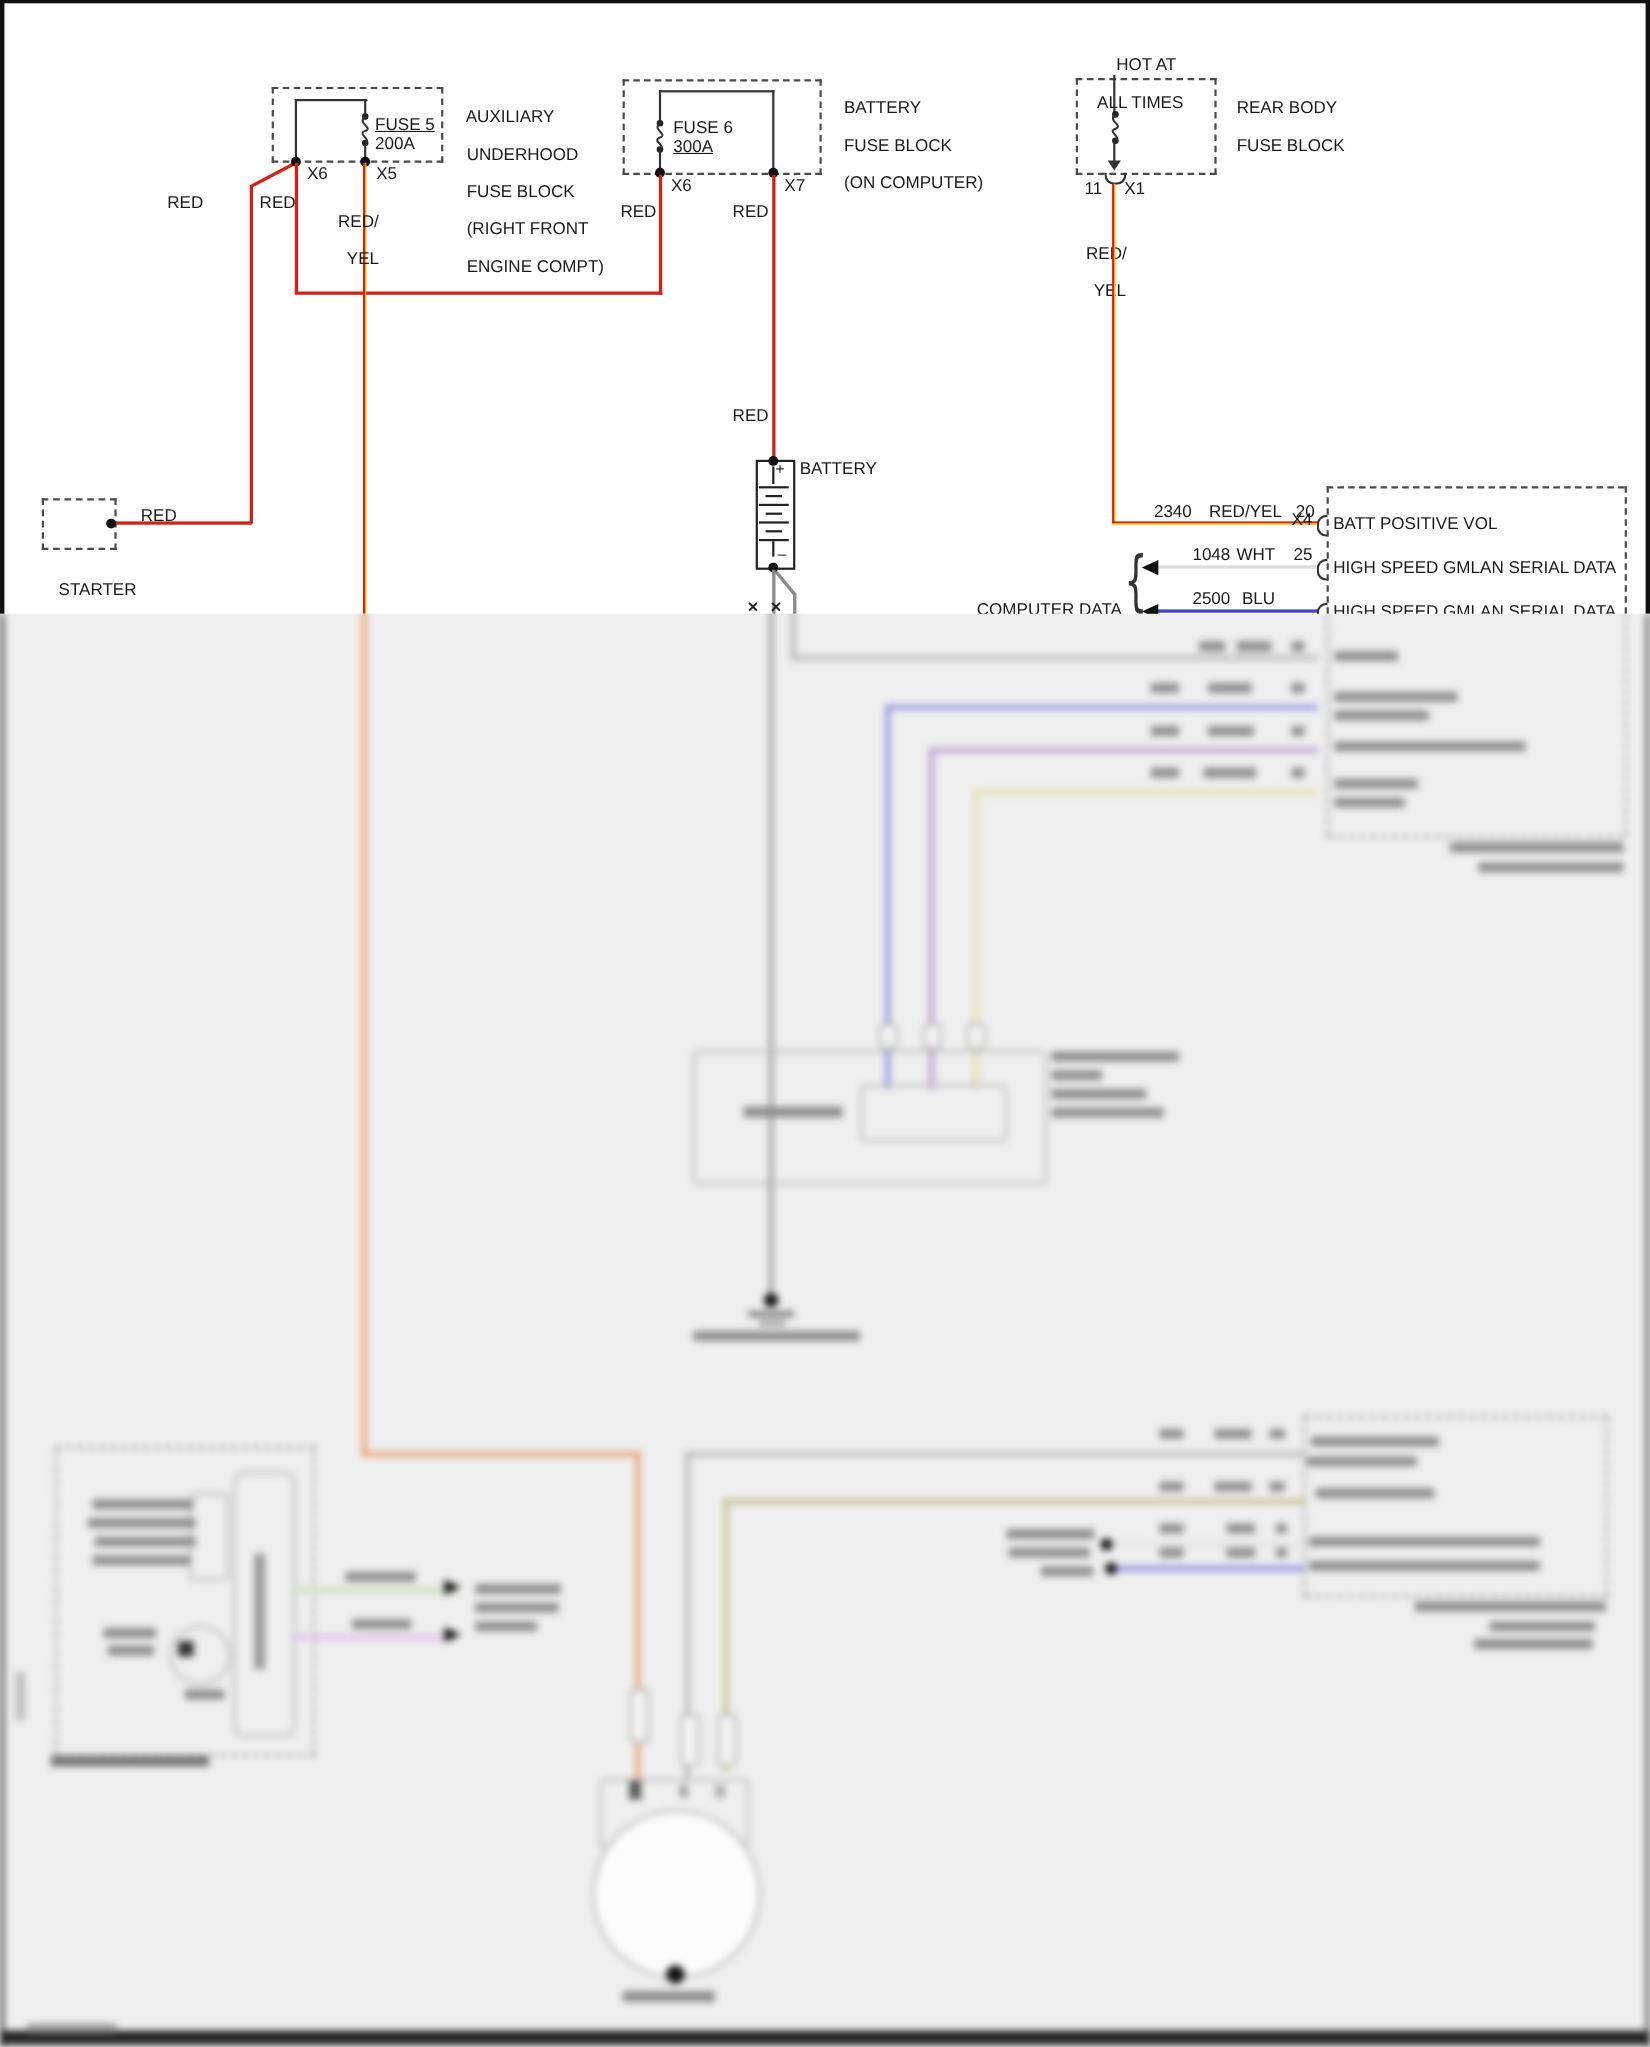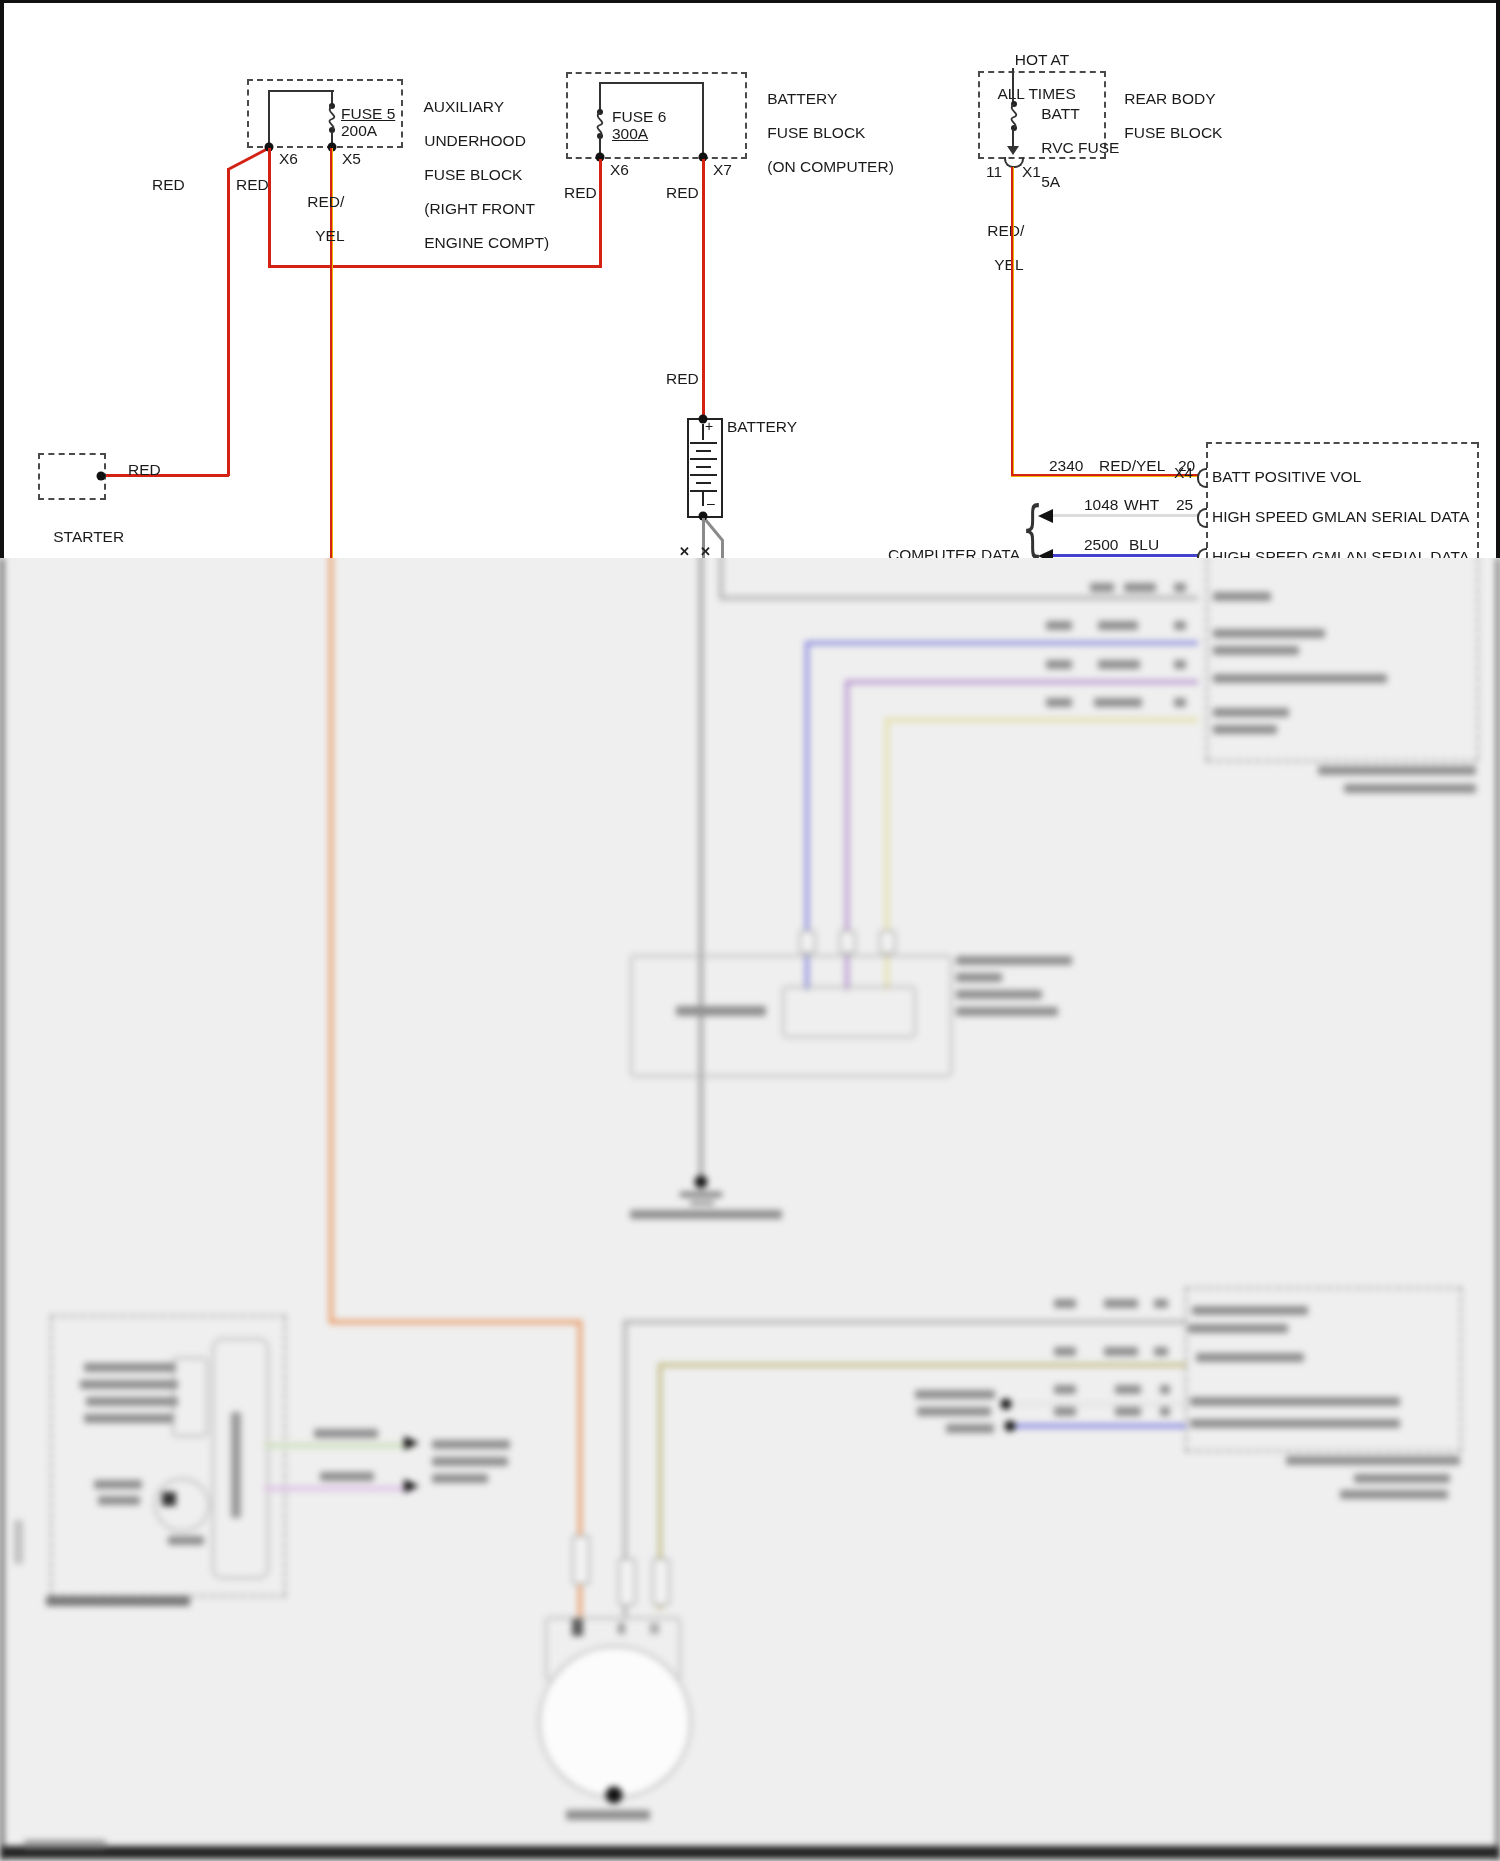--- a/index.html
+++ b/index.html
@@ -95,25 +95,20 @@
   <div class="dash" style="left:978px;top:71px;width:124px;height:84px;"></div>
   <div class="wv" style="left:1012px;top:68px;width:2px;height:36px;background:#333;"></div>
   <svg class="ov" style="left:1006px;top:100px;" width="16" height="32">
     <circle cx="8" cy="4" r="3" fill="#222"></circle>
       <circle cx="8" cy="28" r="3" fill="#222"></circle>
     <path d="M8 4 C 0 10, 16 14, 8 17 C 0 20, 14 24, 8 28" fill="none" stroke="#333" stroke-width="1.8"></path>
   </svg>
   <div class="wv" style="left:1012px;top:129px;width:2px;height:18px;background:#333;"></div>
   <div class="tridn" style="left:1007px;top:146px;"></div>
   <div class="cupup" style="left:1004px;top:157px;"></div>
-  <div class="t" style="left:1024px;top:88px;">
-    <span>BATT</span><br>
-    <span>RVC FUSE</span><br>
-    <span>5A</span>
-  </div>
   <div class="t" style="left:986px;top:163px;">11</div>
   <div class="t" style="left:1022px;top:163px;">X1</div>
   <div class="t" style="left:1107px;top:73px;">
     <span>REAR BODY</span><br>
     <span>FUSE BLOCK</span>
   </div>
   <div class="t" style="left:970px;top:205px;">
     <span>RED/</span><br>
     <span style="margin-left:7px;">YEL</span>
   </div>

